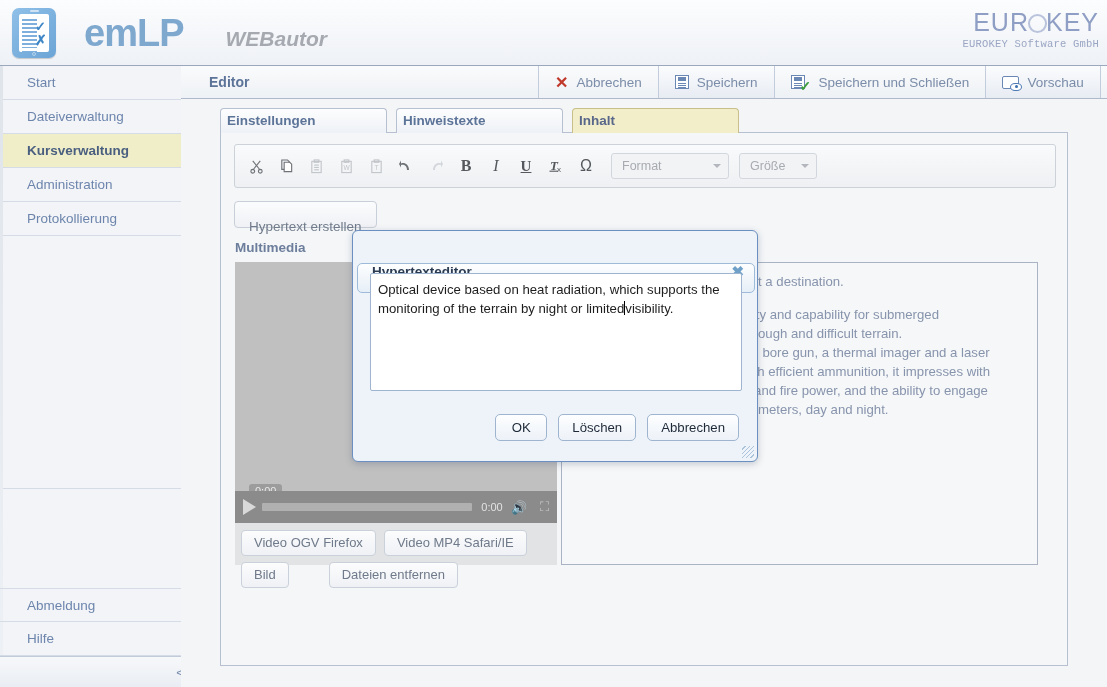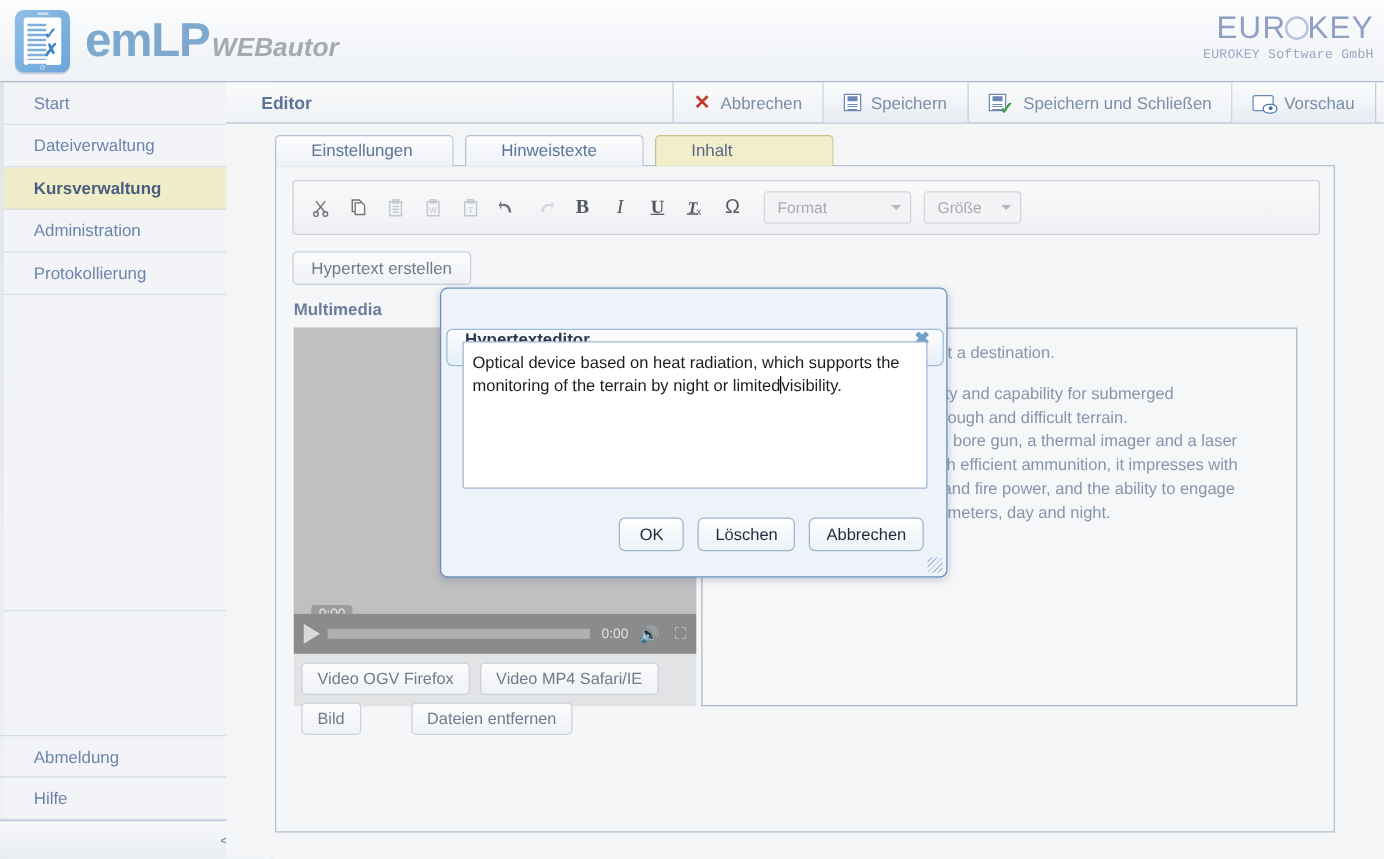--- a/index.html
+++ b/index.html
@@ -35,21 +35,21 @@
   }
   .logo-x {
     position:absolute; left:23px; top:24px; font-size: 14px; color: #3e86c6; font-weight: bold;
   }
   .logo-notch {
     position:absolute; left:18px; top:2px; width:9px; height:2px; background:#cfe2f3; border-radius:1px;
   }
   .logo-dot {
     position:absolute; left:20px; top:44px; width:4px; height:4px; border:1px solid #b7d4ec; border-radius:50%;
   }
-  #brandtext { margin-left: 12px; display:flex; align-items: baseline; }
+  #brandtext { margin-left: 28px; display:flex; align-items: baseline; gap: 40px; }
   #brand-emlp { font-size: 38px; font-weight: bold; color: #7fa8cf; letter-spacing: -1px; }
   #brand-webautor { font-size: 21px; font-style: italic; font-weight: bold; color: #a6aab0; margin-left: 2px;}
 
   #eurokey { position: absolute; right: 8px; top: 8px; text-align: right; }
   #ek-main { font-size: 25px; color: #8e9ec4; letter-spacing: 1px; font-family: Liberation Sans, sans-serif; position: relative;}
   #ek-ring {
     display:inline-block; width: 19px; height: 19px; border: 2.5px solid #b9c3dc;
     border-radius: 50%; position: relative; top: 2px; margin: 0 -1px;
   }
   #ek-sub { font-size: 10.5px; color: #9aa6c3; letter-spacing: .2px; margin-top: 1px; font-family: Liberation Mono, monospace; }
@@ -109,22 +109,22 @@
      border-radius: 50%/60% 60% 60% 60%; background:#fff; }
   .ic-eye::after{content:'';position:absolute;left:3.5px;top:1.5px;width:3px;height:3px;border-radius:50%;background:#3b6fae;}
 
   
   #content {
     position: absolute; left: 181px; top: 99px; width: 926px; height: 588px;
     background: #f3f5f7;
   }
   #tabbar { position: absolute; left: 39px; top: 9px; display: flex; gap: 9px; z-index: 3;}
   .tab {
-    width: 143px; height: 25px; line-height: 23px; padding-left: 28px;
-    font-size: 13.5px; font-weight: normal; color: #5d7499;
+    width: 167px; height: 25px; line-height: 23px; padding-left: 6px;
+    font-size: 13.5px; font-weight: bold; color: #5d7499;
     background: linear-gradient(to bottom,#fdfdfe,#eef1f6);
     border: 1px solid #b6c0d0; border-bottom: none;
     border-radius: 4px 4px 0 0; cursor: pointer;
   }
   .tab.active { background: #f2eeca; border-color: #c9bf8b; color: #59678a; }
 
   #panel {
     position: absolute; left: 39px; top: 33px; width: 848px; height: 534px;
     background: #f4f6f8; border: 1px solid #b6c0d0;
   }
@@ -147,21 +147,21 @@
     display: flex; align-items: center; justify-content: space-between;
     padding: 0 7px 0 10px; font-size: 12.5px; color: #a7abb1; cursor: pointer;
   }
   .rt-select.small { min-width: 78px; }
   .caret { border-left: 4px solid transparent; border-right: 4px solid transparent; border-top: 4px solid #b3b7bd; }
   .glyph-svg { display:block; }
 
   
   #hypertext-btn {
     position: absolute; left: 13px; top: 68px; height: 27px;
-    padding: 0 14px; line-height: 25px;
+    padding: 12px 14px; line-height: 25px;
     border: 1px solid #c9cfd8; border-radius: 4px;
     background: linear-gradient(to bottom,#fbfcfd,#eff1f5);
     font-size: 13.5px; color: #707b8b; cursor: pointer;
   }
 
   
   #mm-label {
     position: absolute; left: 14px; top: 107px;
     font-size: 13.5px; font-weight: bold; color: #6c7e9c;
   }

